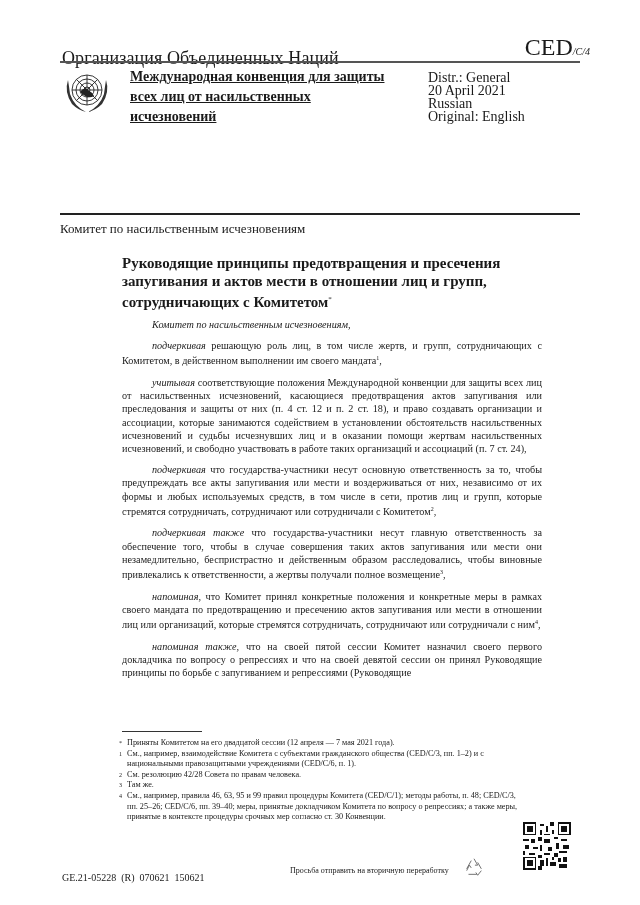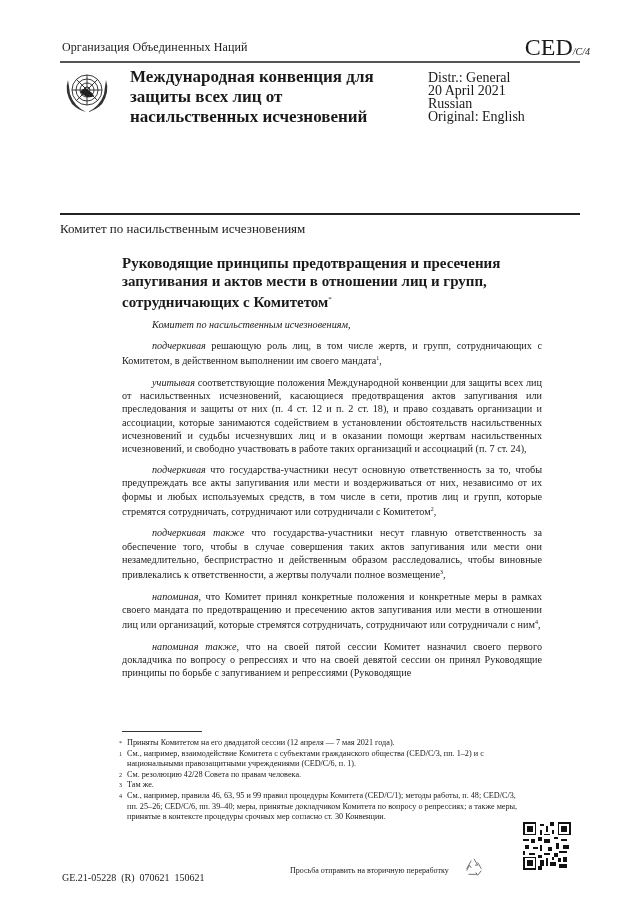--- a/index.html
+++ b/index.html
@@ -1,24 +1,24 @@
 <!DOCTYPE html>
 <html><head>
 <meta charset="utf-8">
 <style>
   html, body { margin:0; padding:0; background:#ffffff; }
   body { width:640px; height:905px; position:relative; overflow:hidden;
          font-family:"Liberation Serif", "DejaVu Serif", serif; color:#1a1a1a; }
   .abs { position:absolute; }
-  #org-name { left:62px; top:40px; font-size:12px; letter-spacing:0.1px; }
+  #org-name { left:62px; top:48px; font-size:18px; letter-spacing:0.1px; }
   #symbol { right:50px; top:34px; font-size:24px; }
   #symbol .suffix { font-size:10px; font-style:italic; }
   #top-rule { left:60px; top:61px; width:520px; height:1.5px; background:#555; }
   #emblem { left:62px; top:66px; width:50px; height:50px; }
-  #conv-title { left:130px; top:67px; font-size:17px; font-weight:bold; line-height:20px; width:270px; }
+  #conv-title { left:130px; top:67px; font-size:14px; font-weight:bold; line-height:20px; width:270px;text-decoration:underline; }
   #meta { left:428px; top:71px; font-size:14px; line-height:13px; }
   #mid-rule { left:60px; top:213px; width:520px; height:2px; background:#222; }
   #committee { left:60px; top:221px; font-size:13px; font-weight:normal; }
   #doc-title { left:122px; top:254px; width:420px; font-size:15px; font-weight:bold; line-height:18px; }
   #doc-title sup { font-size:7px; font-weight:normal; }
   #body { left:122px; top:318px; width:420px; font-size:10.2px; line-height:13.2px; text-align:justify; }
   #body p { margin:0 0 8px 0; text-indent:30px; }
   #body em { }
   #body sup { font-size:6px; }
   #fn-rule { left:122px; top:731px; width:80px; height:1px; background:#333; }

